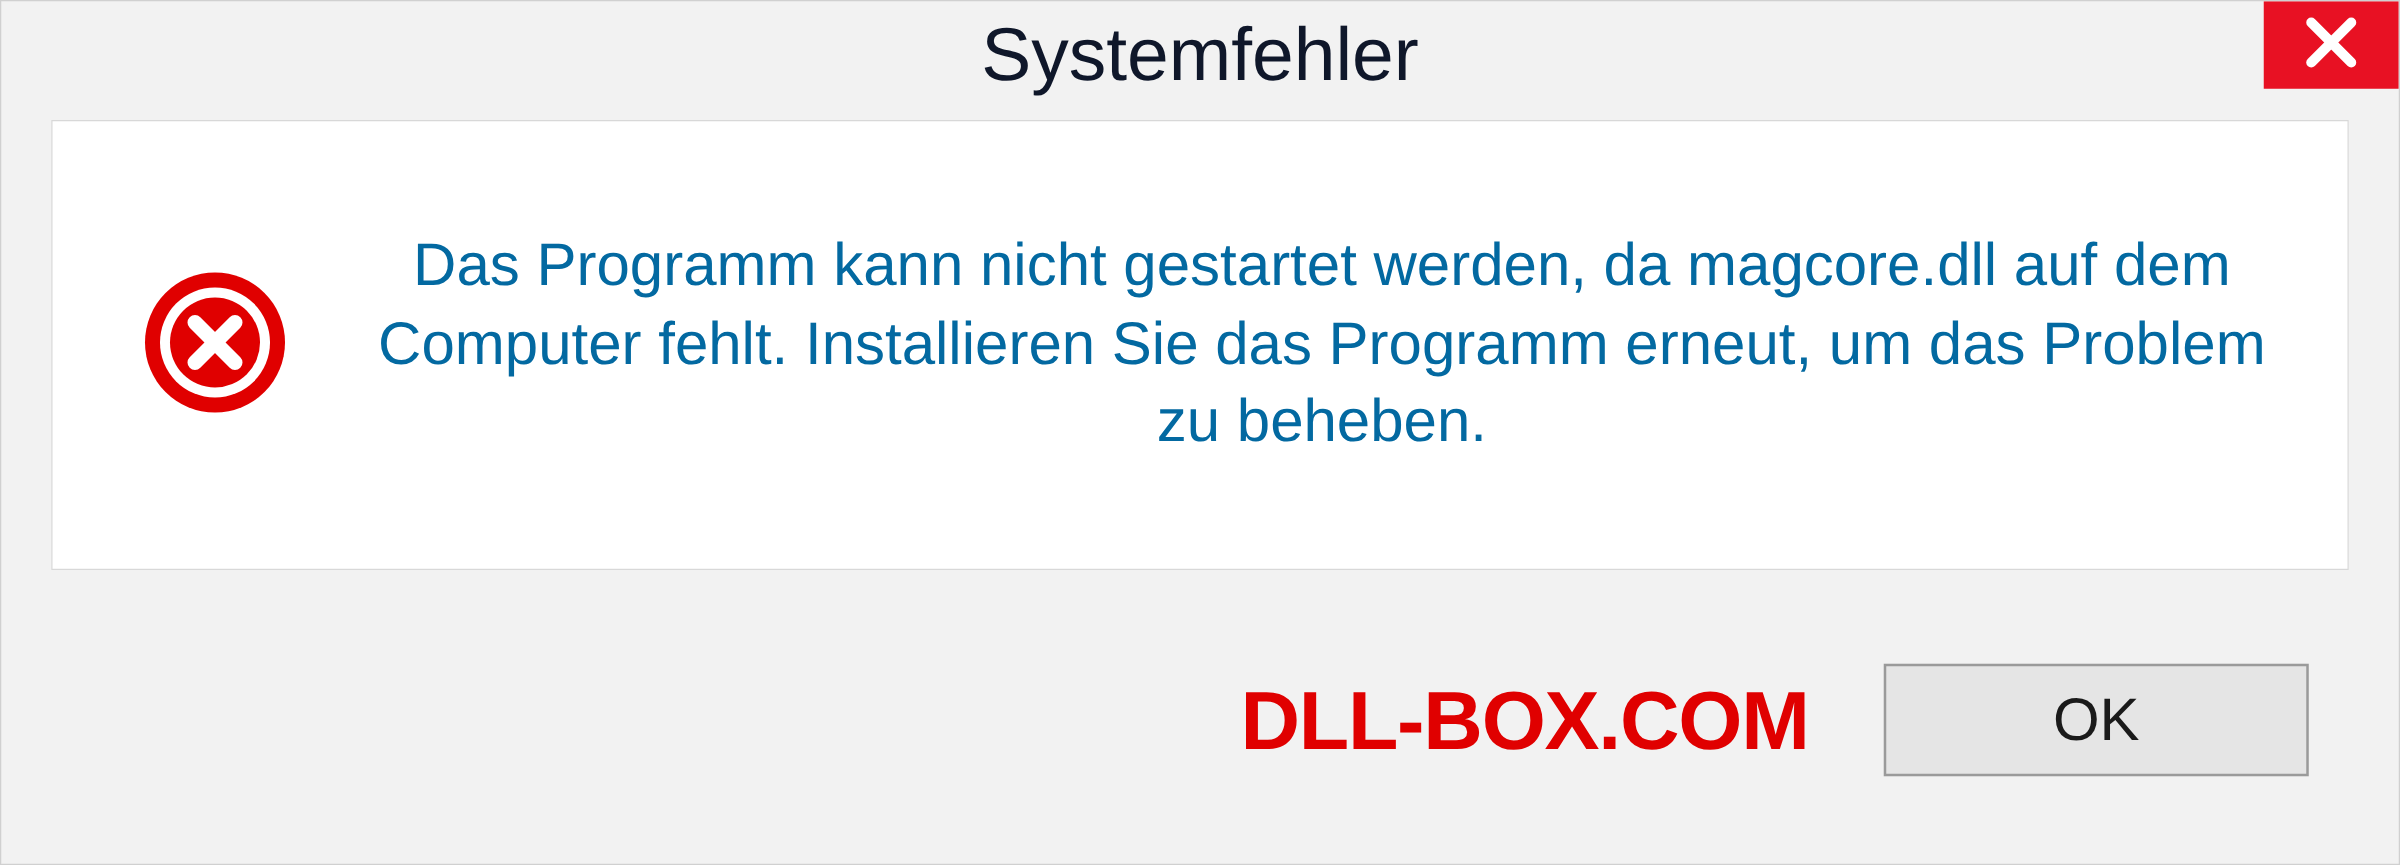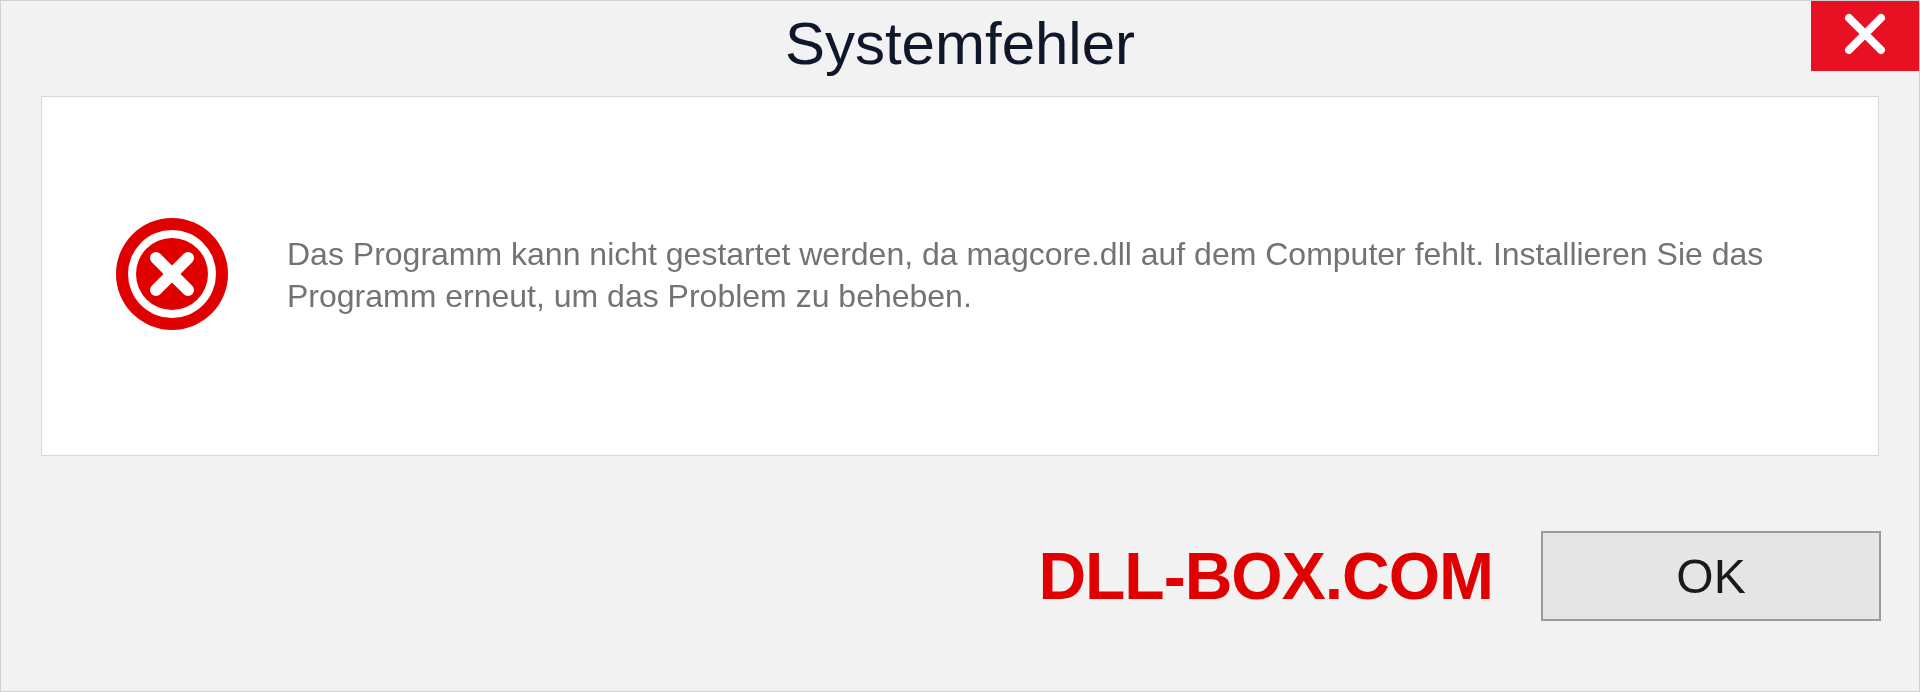--- a/index.html
+++ b/index.html
@@ -54,35 +54,36 @@
     }
     .error-icon {
       flex-shrink: 0;
       margin-right: 55px;
     }
     .error-icon svg {
       width: 120px;
       height: 120px;
     }
     .error-message {
-      font-size: 32px;
-      color: #737373;
+      font-size: 48px;
+      color: #0369a1;
       line-height: 1.3;
+      text-align: center;
     }
     .footer {
       position: absolute;
       bottom: 0;
       left: 0;
       right: 0;
       height: 200px;
       display: flex;
       align-items: center;
       justify-content: flex-end;
-      padding: 0 38px 30px 0;
-      gap: 48px;
+      padding: 0 72px 30px 0;
+      gap: 60px;
     }
     .watermark {
       font-size: 66px;
       font-weight: 900;
       color: #e00000;
       font-family: Arial, sans-serif;
       letter-spacing: -1px;
     }
     .ok-button {
       width: 340px;

